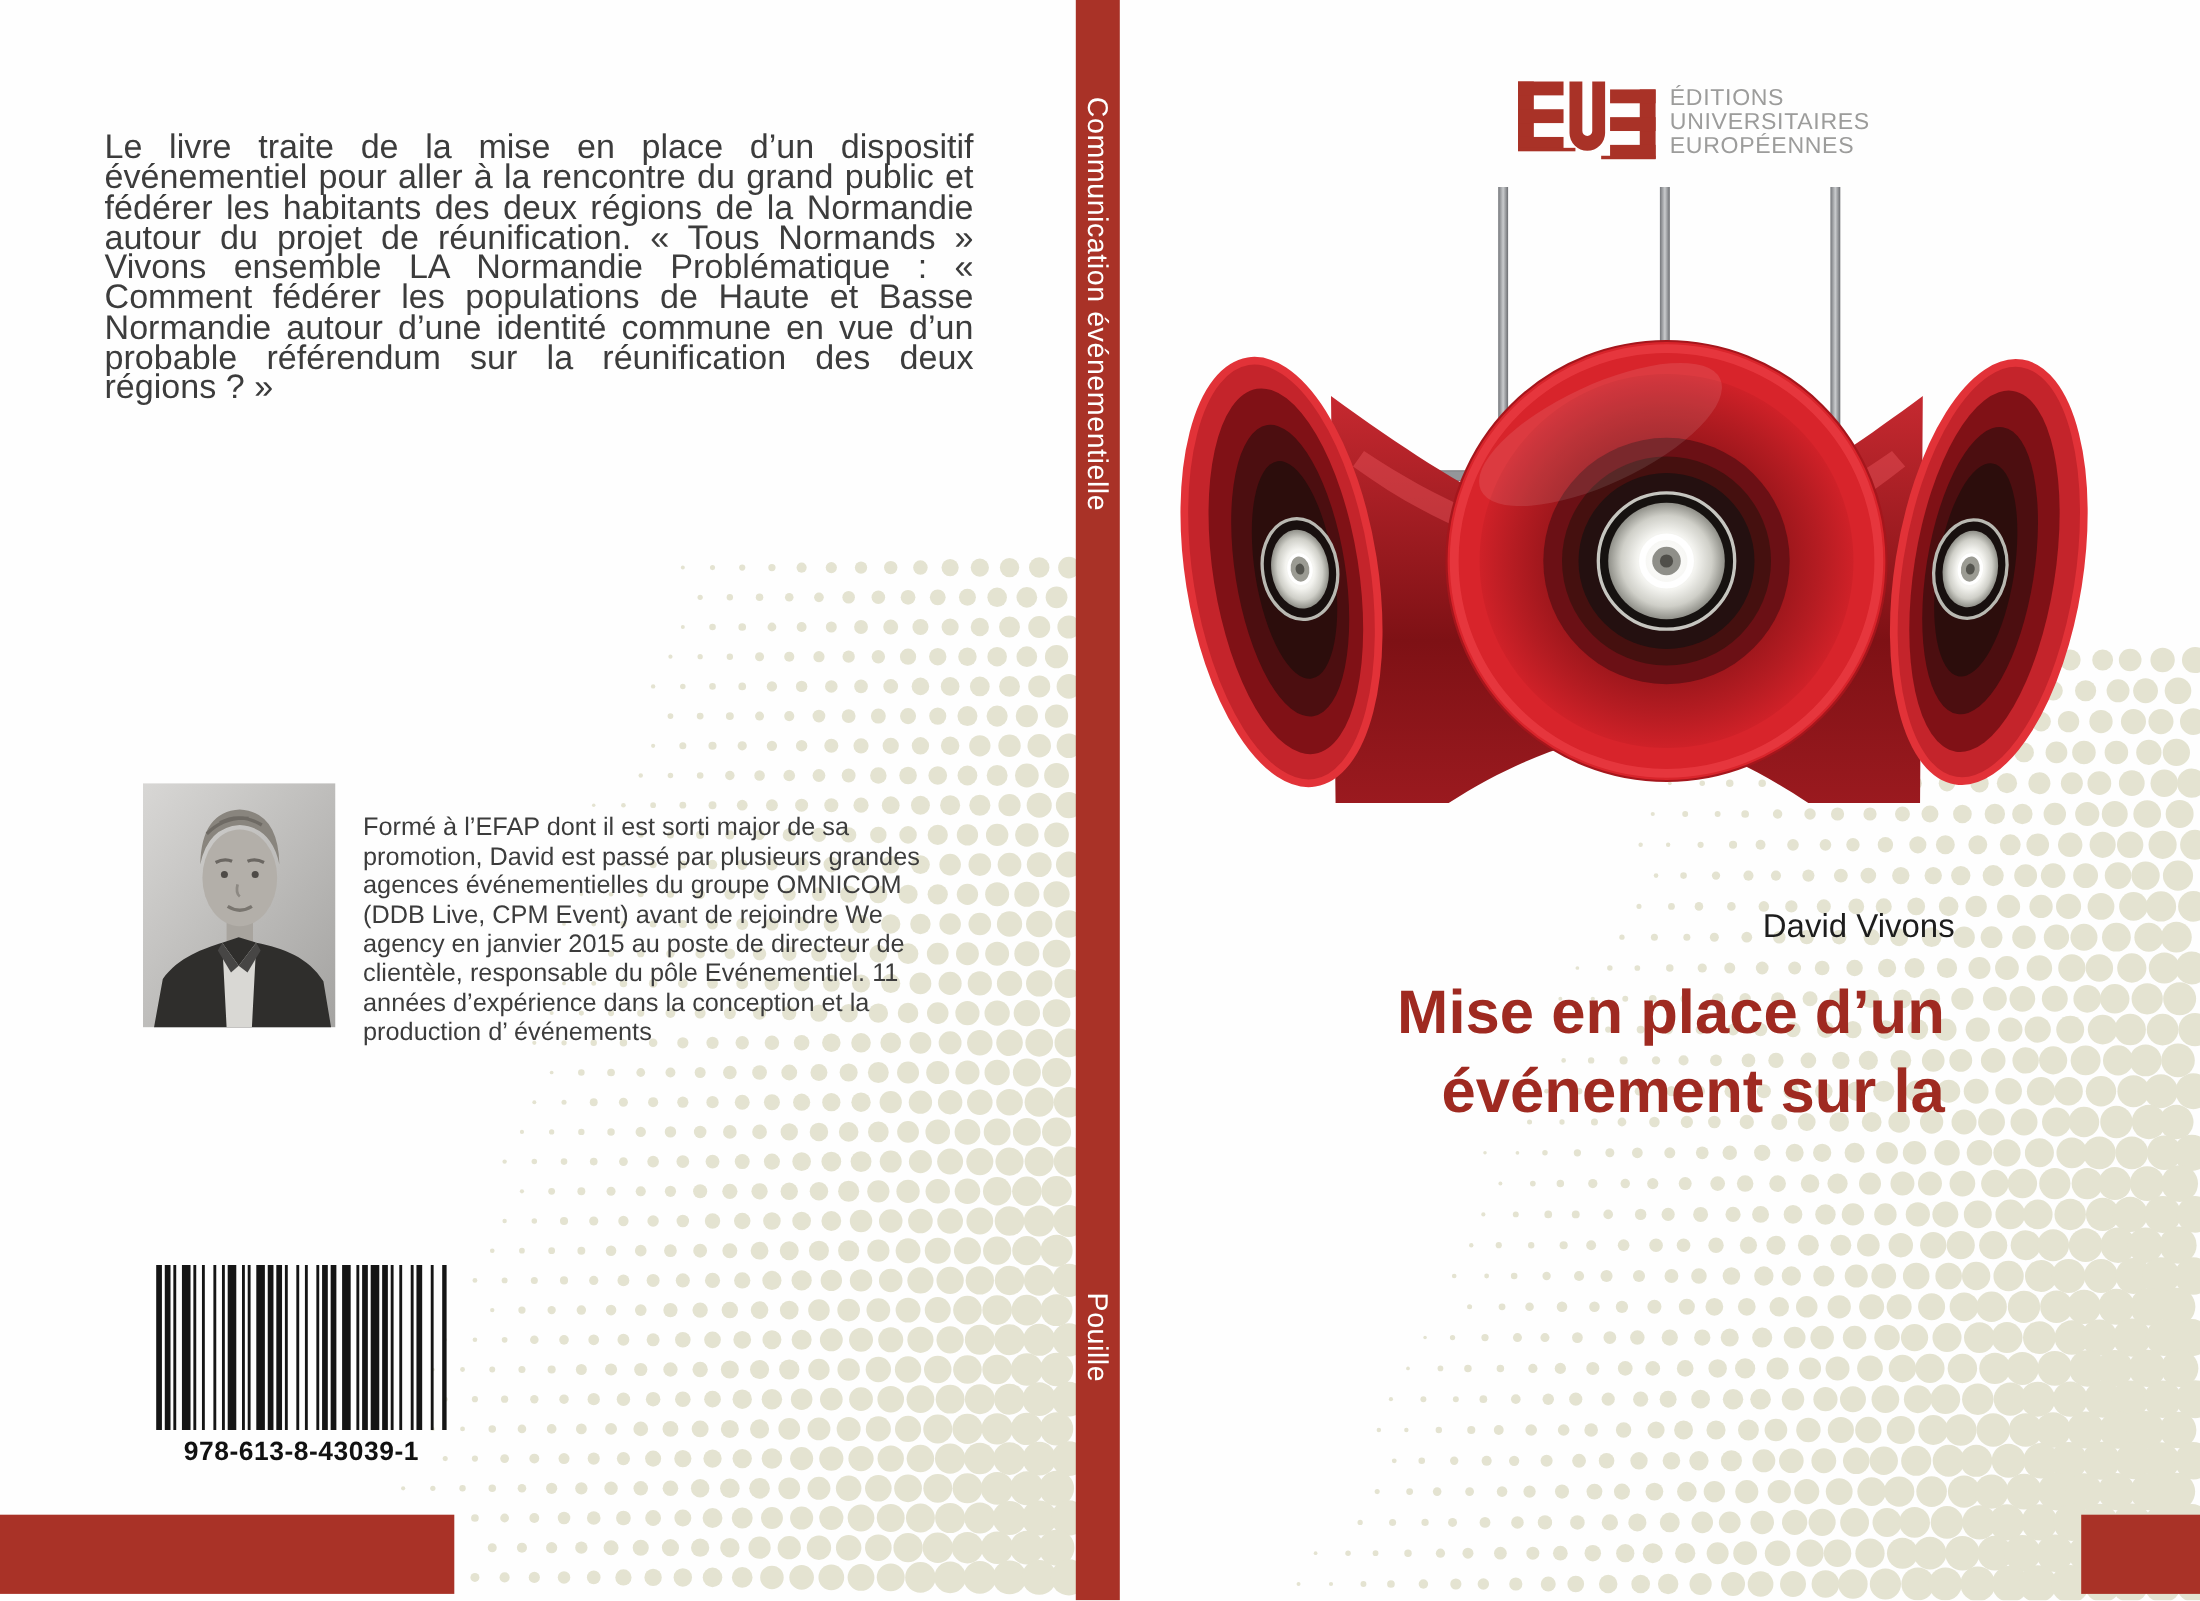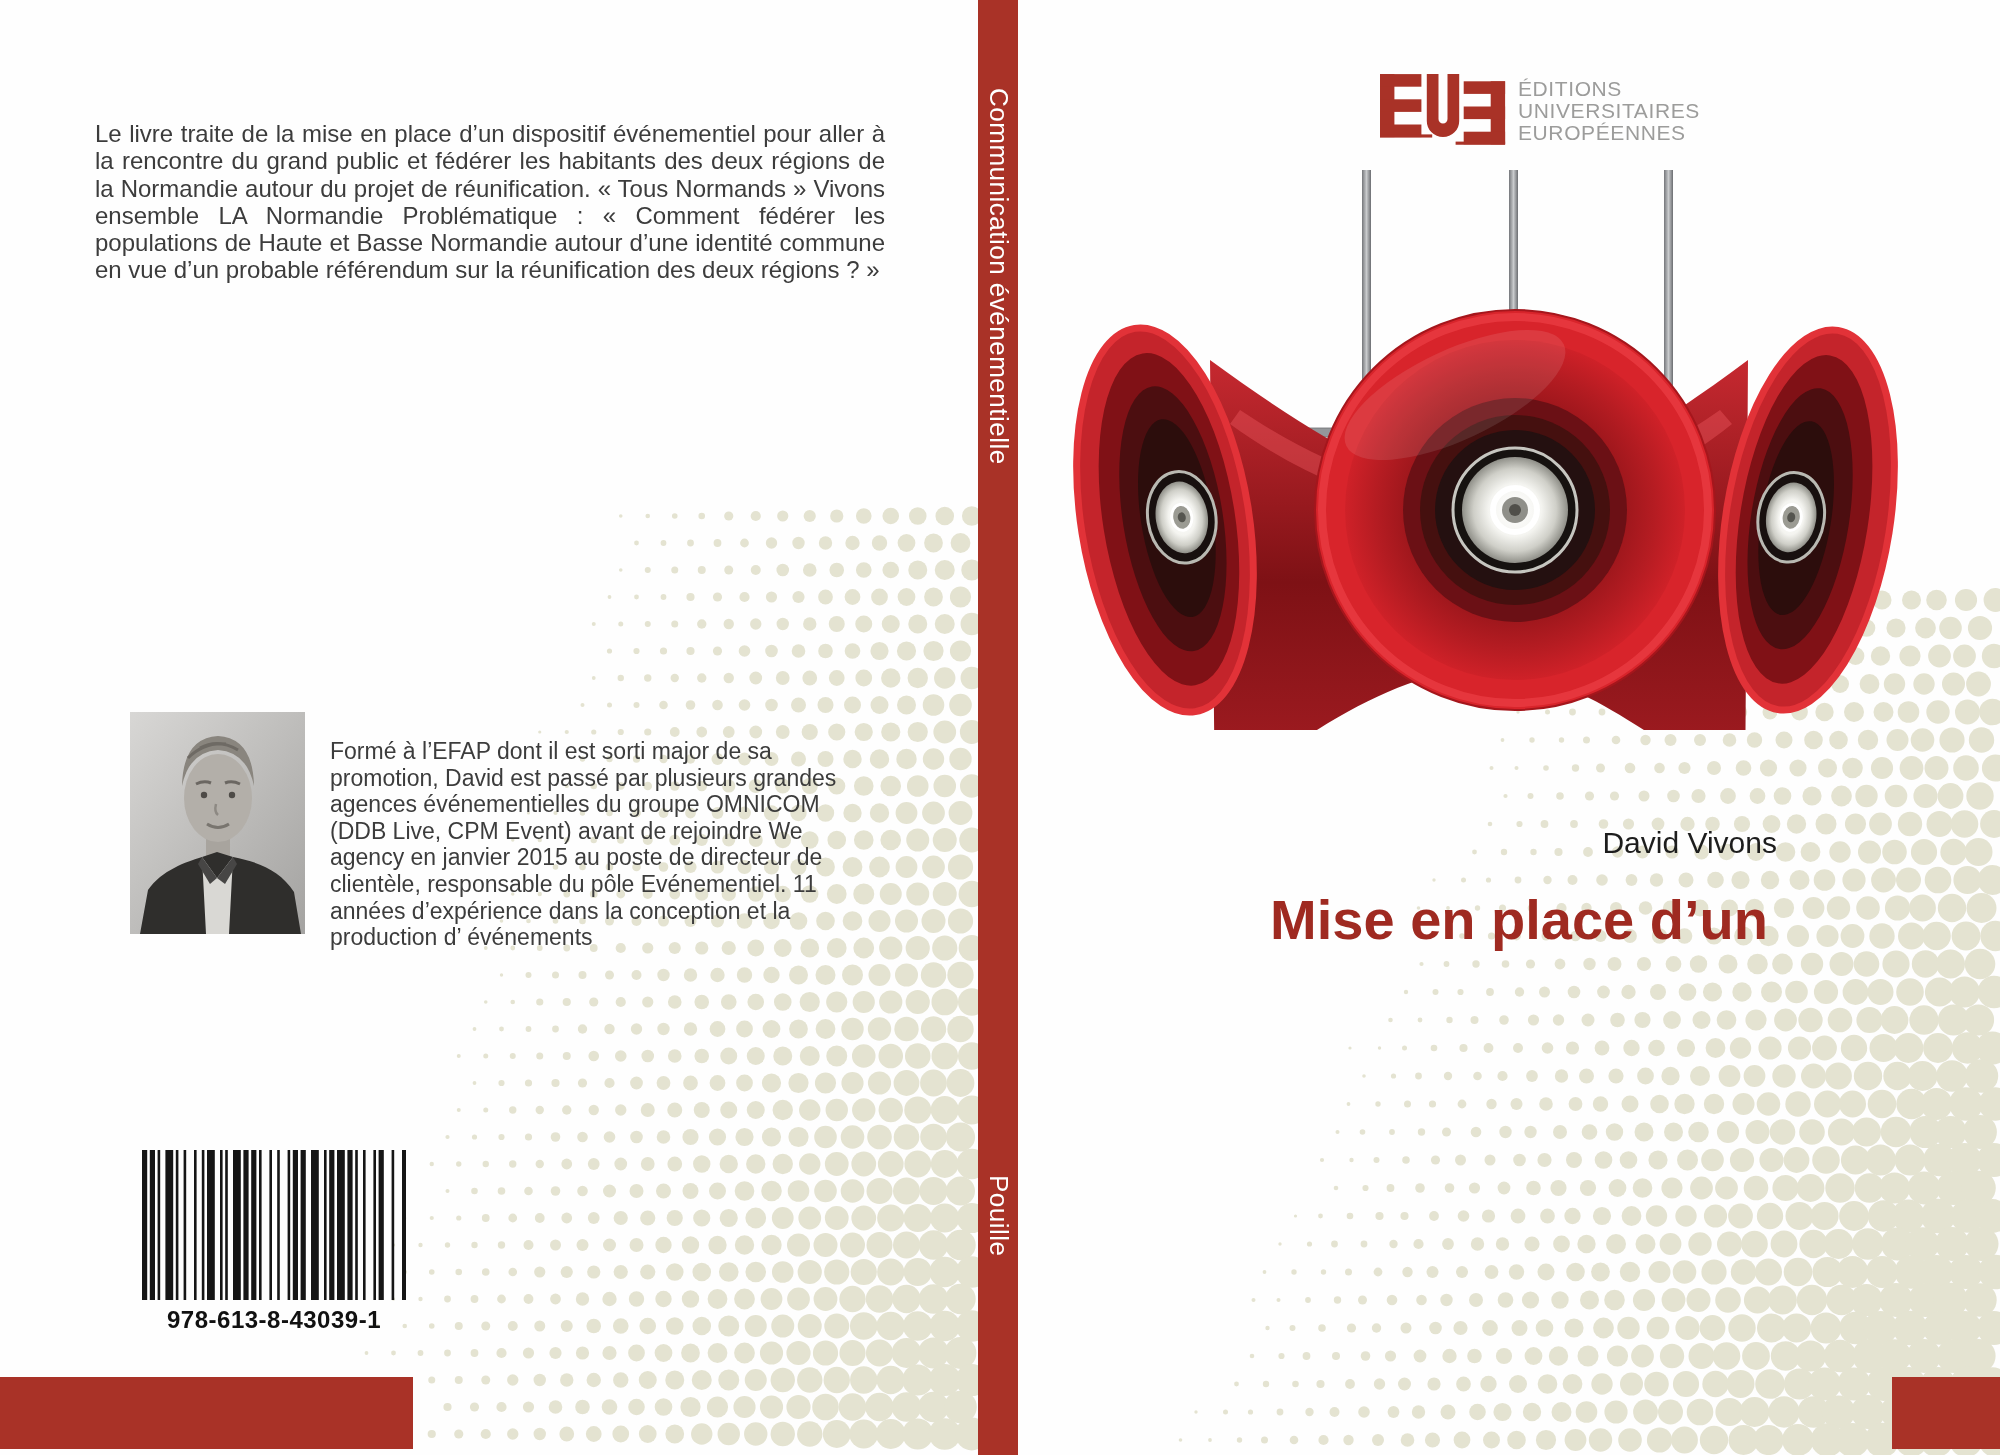--- a/index.html
+++ b/index.html
@@ -10,21 +10,21 @@
     --pub-gray:#9c9c9b;
   }
   html,body{margin:0;padding:0;background:#ffffff;}
   .book{
     position:relative;width:2000px;height:1455px;background:#fefefe;overflow:hidden;
     font-family:"Liberation Sans", sans-serif;
   }
   
   .blurb{
     position:absolute;left:95px;top:120px;width:790px;
-    font-size:24px;line-height:27.3px;text-align:justify;color:var(--body-text);
+    font-size:31px;line-height:27.3px;text-align:justify;color:var(--body-text);
   }
   .author-photo{position:absolute;left:130px;top:712px;width:175px;height:222px;}
   .bio{
     position:absolute;left:330px;top:714px;width:524px;
     font-size:23px;line-height:26.6px;color:var(--body-text);margin-top:24px;
   }
   .dots-layer{position:absolute;left:0;top:0;width:2000px;height:1455px;pointer-events:none;}
   .barcode-wrap{position:absolute;left:138px;top:1150px;width:272px;}
   .barcode{display:block;width:272px;height:150px;}
   .isbn{margin-top:6px;text-align:center;font-size:24px;font-weight:bold;letter-spacing:.5px;color:#111;}
@@ -1579,15 +1579,16 @@
       <circle cx="455" cy="350" r="13" fill="#8f8f89"></circle>
       <circle cx="455" cy="350" r="6" fill="#504f4a"></circle>
       <ellipse cx="395" cy="235" rx="120" ry="45" fill="#ffffff" opacity=".1" transform="rotate(-25 395 235)"></ellipse>
     </g>
   </svg>
 
   <div class="front-author">David Vivons</div>
 
   <div class="title">
     <div>Mise en place d’un</div>
+    <div>événement sur la</div>
   </div>
 
 </div>
 
 </body></html>

